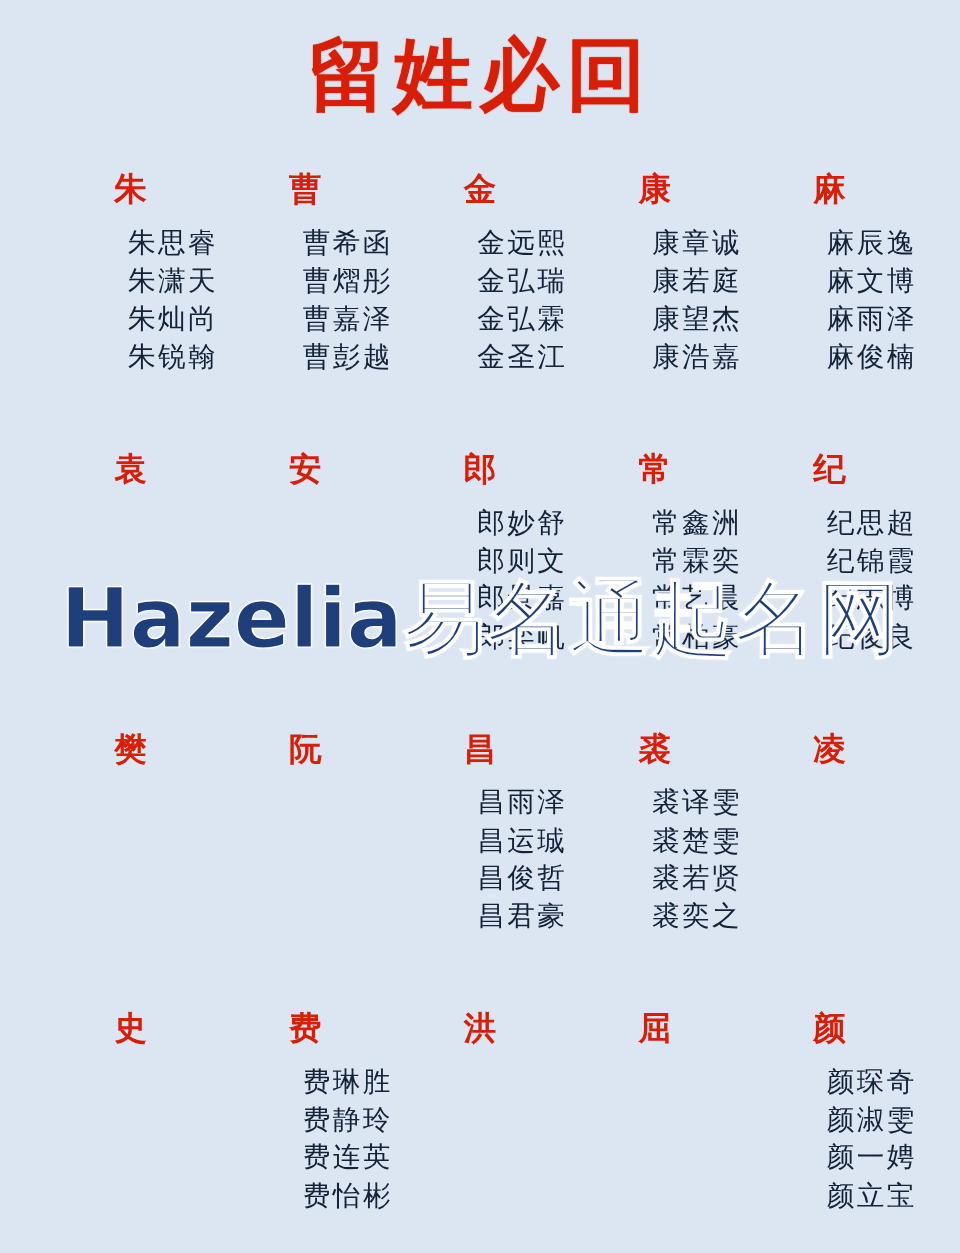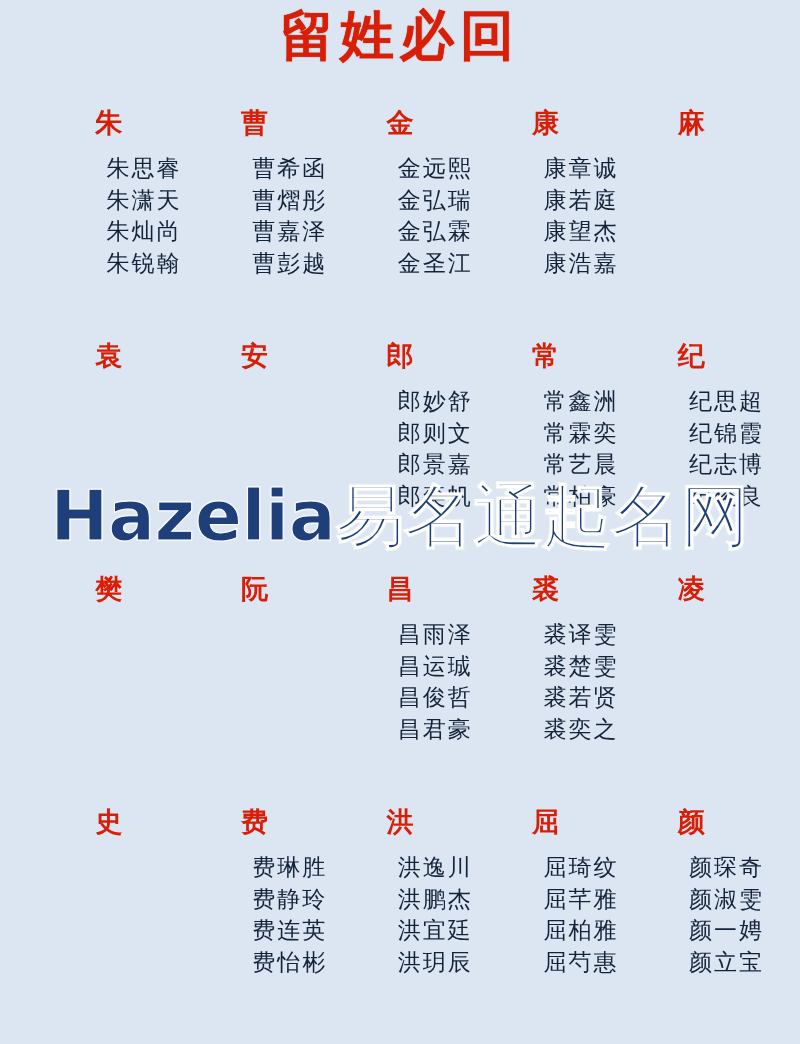--- a/index.html
+++ b/index.html
@@ -16,23 +16,24 @@
   }
   .page {
     width: 800px;
     height: 1044px;
     position: relative;
     box-sizing: border-box;
   }
   .title {
     text-align: center;
     color: #d81e06;
-    font-size: 54px;
+    font-size: 66px;
     font-weight: bold;
     letter-spacing: 6px;
+    padding-top: 18px;
     padding-bottom: 6px;
     font-family: "DejaVu Serif", "Liberation Serif", serif;
     text-shadow: 0 0 1px #d81e06;
   }
   .grid-block {
     display: flex;
     flex-direction: row;
     justify-content: space-between;
     padding: 0 36px;
     box-sizing: border-box;
@@ -131,20 +132,26 @@
       <div class="col-head">康</div>
       <div class="name-list">
         <div class="name">康章诚</div>
         <div class="name">康若庭</div>
         <div class="name">康望杰</div>
         <div class="name">康浩嘉</div>
       </div>
     </div>
     <div class="col">
       <div class="col-head">麻</div>
+      <div class="name-list">
+        <div class="name">麻辰逸</div>
+        <div class="name">麻文博</div>
+        <div class="name">麻雨泽</div>
+        <div class="name">麻俊楠</div>
+      </div>
     </div>
   </div>
 
   <div class="grid-block block-row-2">
     <div class="col">
       <div class="col-head">袁</div>
     </div>
     <div class="col">
       <div class="col-head">安</div>
     </div>
@@ -215,35 +222,23 @@
       <div class="col-head">费</div>
       <div class="name-list">
         <div class="name">费琳胜</div>
         <div class="name">费静玲</div>
         <div class="name">费连英</div>
         <div class="name">费怡彬</div>
       </div>
     </div>
     <div class="col">
       <div class="col-head">洪</div>
-      <div class="name-list">
-        <div class="name">洪逸川</div>
-        <div class="name">洪鹏杰</div>
-        <div class="name">洪宜廷</div>
-        <div class="name">洪玥辰</div>
-      </div>
     </div>
     <div class="col">
       <div class="col-head">屈</div>
-      <div class="name-list">
-        <div class="name">屈琦纹</div>
-        <div class="name">屈芊雅</div>
-        <div class="name">屈柏雅</div>
-        <div class="name">屈芍惠</div>
-      </div>
     </div>
     <div class="col">
       <div class="col-head">颜</div>
       <div class="name-list">
         <div class="name">颜琛奇</div>
         <div class="name">颜淑雯</div>
         <div class="name">颜一娉</div>
         <div class="name">颜立宝</div>
       </div>
     </div>

